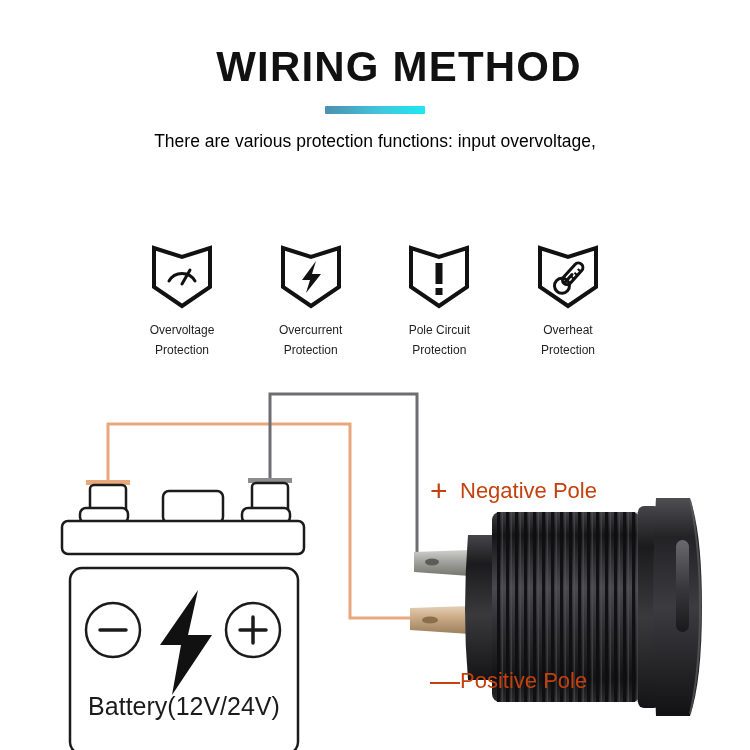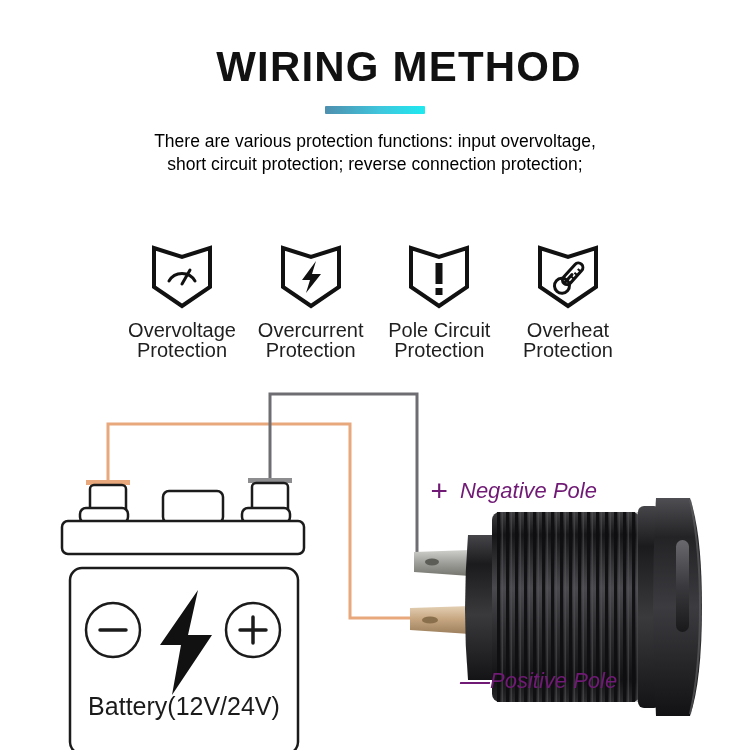--- a/index.html
+++ b/index.html
@@ -70,65 +70,63 @@
     align-items: center;
   }
   .shield-wrap {
     width: 66px;
     height: 68px;
     display: block;
   }
   .feature-label {
     margin-top: 9px;
     text-align: center;
-    font-size: 20px;
+    font-size: 12px;
     line-height: 20px;
     color: #1f1f1f;
   }
   .feature-label span { display: block; white-space: nowrap; }
 
   
   #diagram {
     position: absolute;
     left: 0;
     top: 380px;
     width: 750px;
     height: 370px;
   }
 
   
   .pole-label {
     position: absolute;
     font-size: 22px;
-    color: #701a75;
+    color: #c2410c;
     white-space: nowrap;
-    font-style: italic;
   }
   #pole-neg { left: 430px; top: 478px; }
-  #pole-pos { left: 430px; top: 668px; margin-left: 30px; }
+  #pole-pos { left: 430px; top: 668px; }
   .pole-sign {
     display: inline-block;
     width: 30px;
     font-size: 30px;
     font-weight: 300;
     line-height: 22px;
     vertical-align: -3px;
   }
 </style>
 </head>
 <body>
 
 <div id="page">
 
   <div id="title">WIRING METHOD</div>
   <div id="divider"></div>
 
   <div id="desc">
     <div>There are various protection functions: input overvoltage,</div>
-    <div>short circuit protection; reverse connection protection;</div>
   </div>
 
   <div id="features">
 
     <div class="feature">
       <svg class="shield-wrap" viewBox="0 0 66 68">
         <path d="M5 5 L5 44 L33 63 L61 44 L61 5 L33 14 Z" fill="none" stroke="#111" stroke-width="4" stroke-linejoin="miter"></path>
         <path d="M20 38 A15 15 0 0 1 46 38" fill="none" stroke="#111" stroke-width="3" stroke-linecap="round"></path>
         <line x1="33" y1="41" x2="41" y2="27" stroke="#111" stroke-width="3" stroke-linecap="round"></line>
       </svg>

